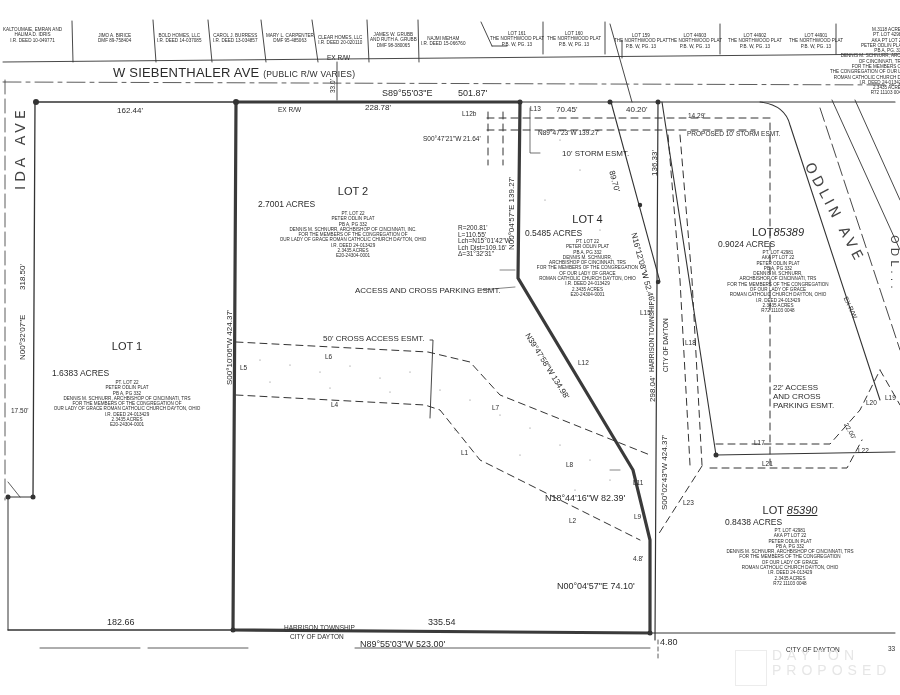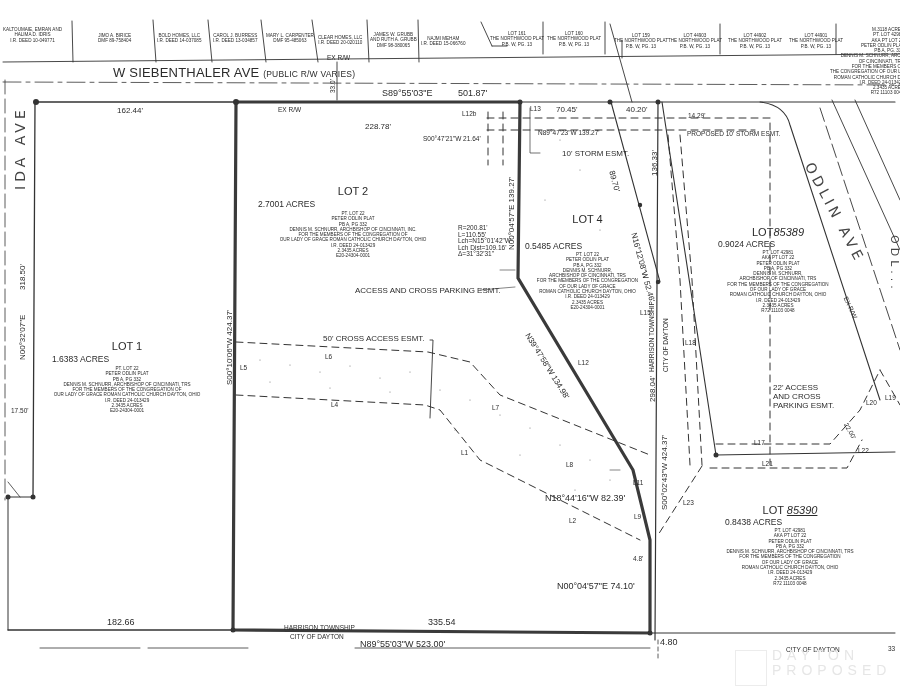--- a/index.html
+++ b/index.html
@@ -207,21 +207,21 @@
 OF CINCINNATI, TRS
 FOR THE MEMBERS OF
 THE CONGREGATION OF OUR LA
 ROMAN CATHOLIC CHURCH DA
 I.R. DEED 24-013429
 2.3435 ACRES
 R72 11103 0048</div>
 
 <div class="block" style="left:52px; top:340px; width:150px;">
   <div class="lot-title">LOT 1</div>
-  <div class="lot-acres" style="margin-top:2px;">1.6383 ACRES</div>
+  <div class="lot-acres" style="margin-top:16px;">1.6383 ACRES</div>
   <div class="tiny" style="margin-top:2px;">PT. LOT 22
 PETER ODLIN PLAT
 PB A, PG 332
 DENNIS M. SCHNURR, ARCHBISHOP OF CINCINNATI, TRS
 FOR THE MEMBERS OF THE CONGREGATION OF
 OUR LADY OF GRACE ROMAN CATHOLIC CHURCH DAYTON, OHIO
 I.R. DEED 24-013429
 2.3435 ACRES
 E20-24304-0001</div>
 </div>
@@ -235,21 +235,21 @@
 DENNIS M. SCHNURR, ARCHBISHOP OF CINCINNATI, INC.
 FOR THE MEMBERS OF THE CONGREGATION OF
 OUR LADY OF GRACE ROMAN CATHOLIC CHURCH DAYTON, OHIO
 I.R. DEED 24-013429
 2.3435 ACRES
 E20-24304-0001</div>
 </div>
 
 <div class="block" style="left:525px; top:213px; width:125px;">
   <div class="lot-title">LOT 4</div>
-  <div class="lot-acres" style="margin-top:16px;">0.5485 ACRES</div>
+  <div class="lot-acres" style="margin-top:3px;">0.5485 ACRES</div>
   <div class="tiny" style="margin-top:1px;">PT. LOT 22
 PETER ODLIN PLAT
 PB A, PG 332
 DENNIS M. SCHNURR,
 ARCHBISHOP OF CINCINNATI, TRS
 FOR THE MEMBERS OF THE CONGREGATION
 OF OUR LADY OF GRACE
 ROMAN CATHOLIC CHURCH DAYTON, OHIO
 I.R. DEED 24-013429
 2.3435 ACRES
@@ -290,21 +290,21 @@
 OF OUR LADY OF GRACE
 ROMAN CATHOLIC CHURCH DAYTON, OHIO
 I.R. DEED 24-013429
 2.3435 ACRES
 R72 11103 0048</div>
 </div>
 
 <div class="t dim" style="left:382px; top:89px;">S89°55'03"E</div>
 <div class="t dim" style="left:450px; top:89px;padding-left:8px;">501.87'</div>
 <div class="t lbl" style="left:117px; top:107px;">162.44'</div>
-<div class="t lbl" style="left:365px; top:123px;">228.78'</div>
+<div class="t lbl" style="left:365px; top:104px;">228.78'</div>
 <div class="t small" style="left:278px; top:107px;">EX R/W</div>
 <div class="t lbl" style="left:556px; top:106px;">70.45'</div>
 <div class="t lbl" style="left:626px; top:106px;">40.20'</div>
 <div class="t small" style="left:688px; top:113px;">14.29'</div>
 
 <div class="t lbl rot90" style="left:19px; top:290px;">318.50'</div>
 <div class="t lbl rot90" style="left:19px; top:360px;">N00°32'07"E</div>
 <div class="t small" style="left:11px; top:408px;">17.50'</div>
 <div class="t lbl rot90" style="left:226px; top:385px;">S00°10'06"W 424.37'</div>
 <div class="t lbl rot90" style="left:508px; top:250px;">N00°04'57"E 139.27'</div>

